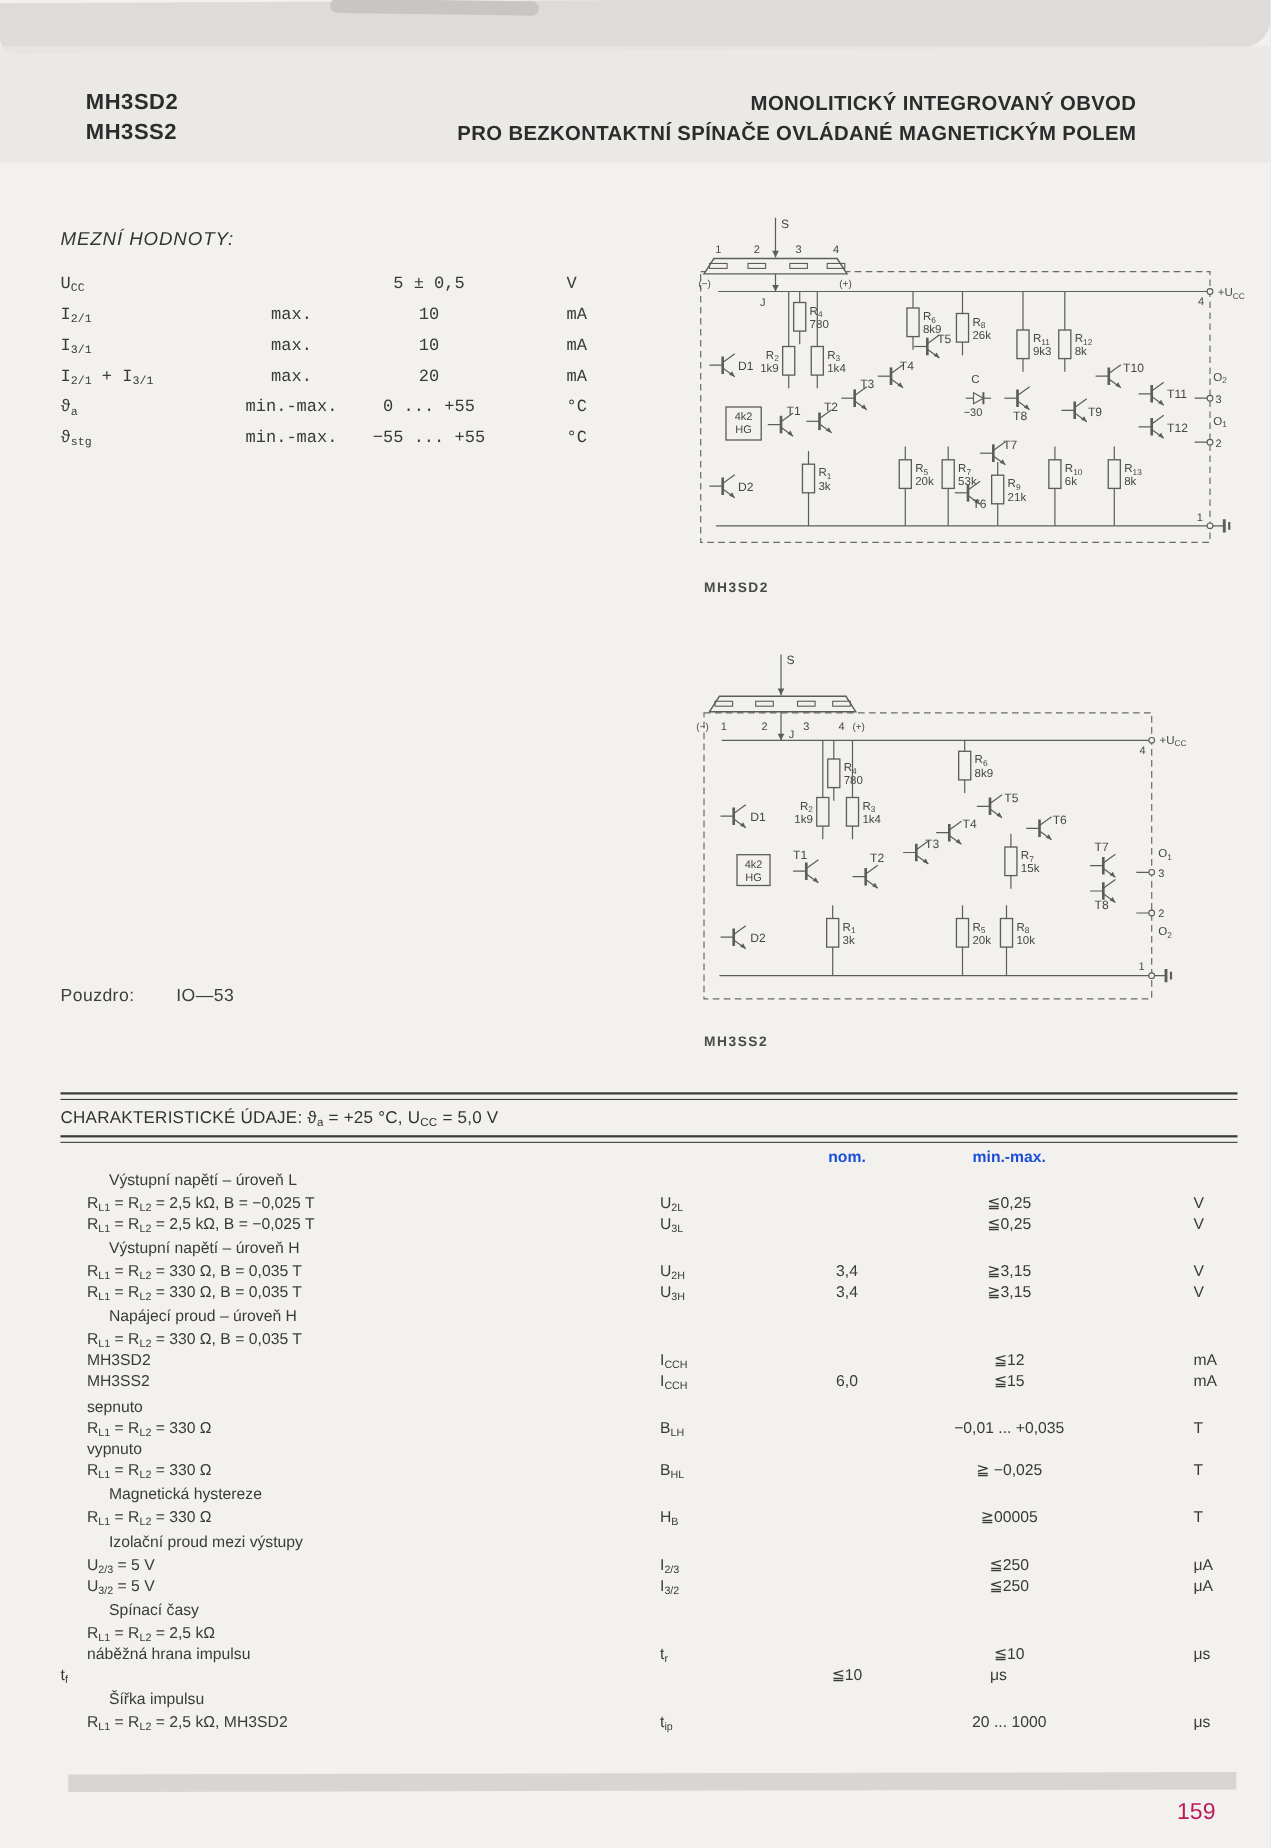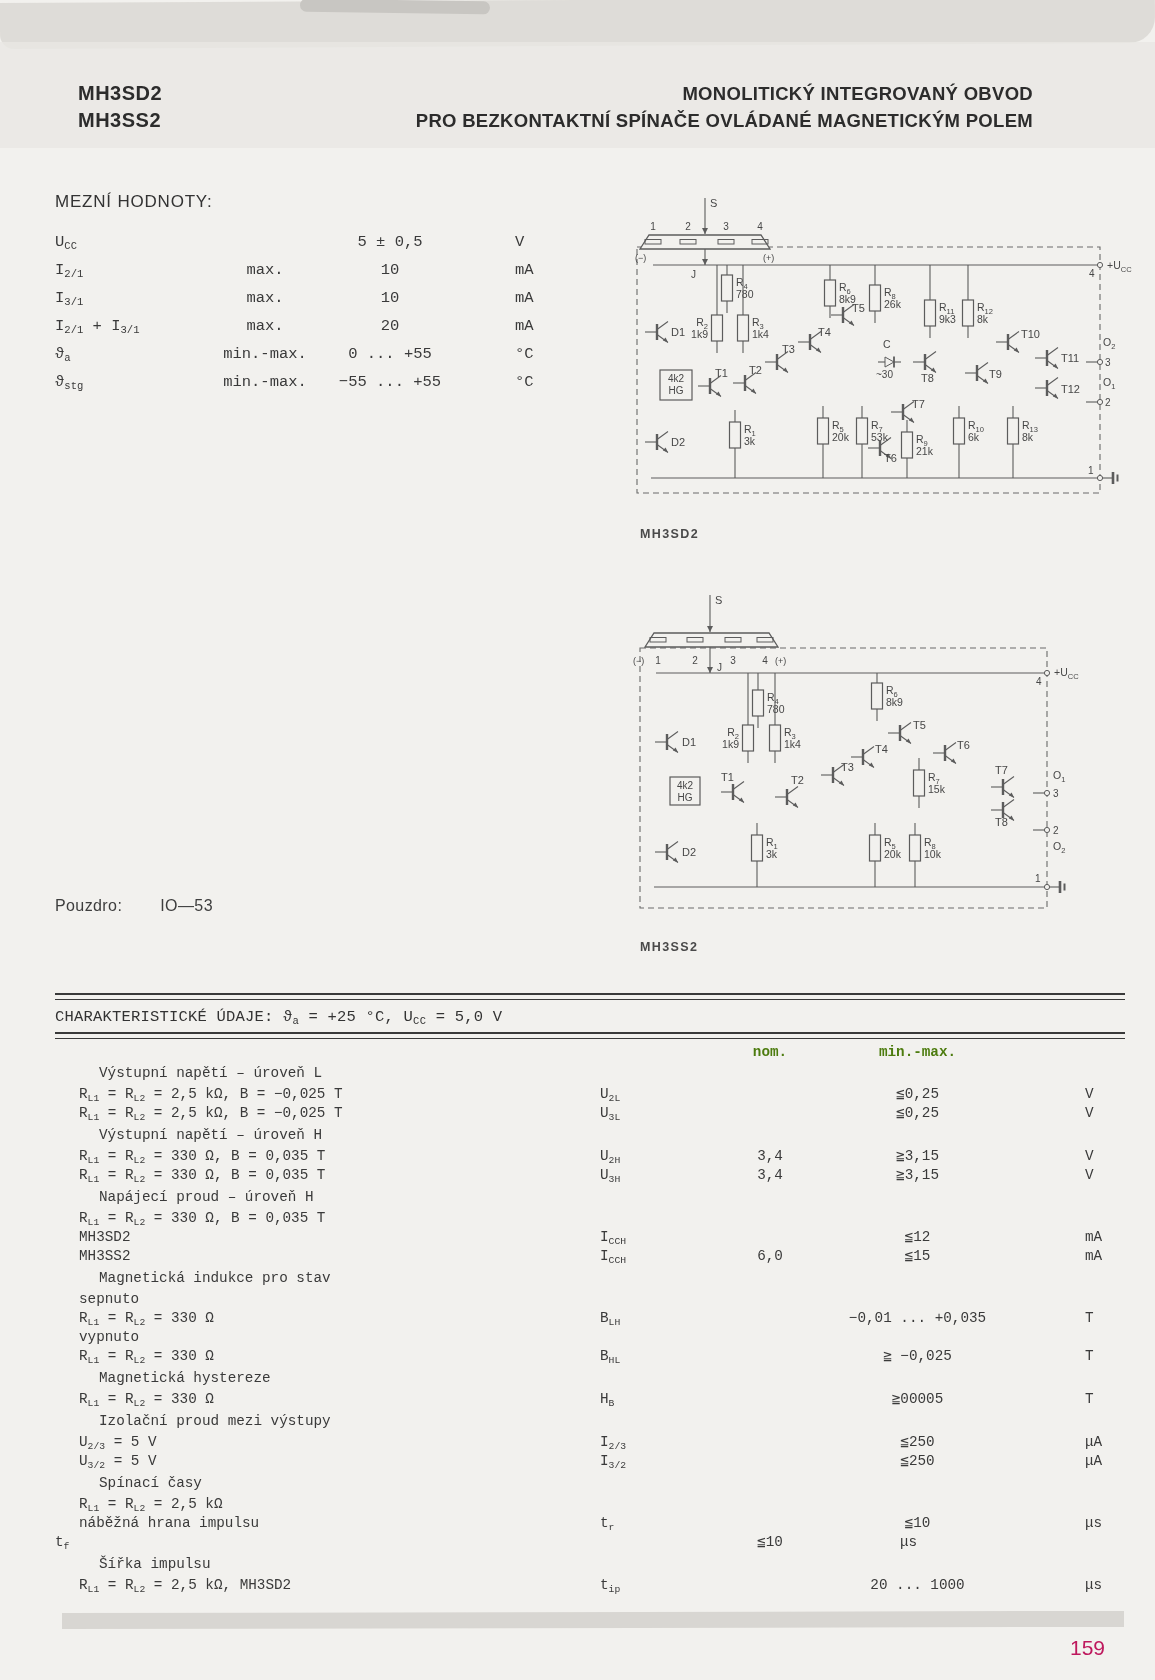--- a/index.html
+++ b/index.html
@@ -8,37 +8,37 @@
   
   .band-a{position:absolute;left:0;top:0;width:1155px;height:46px;background:#dad8d4;border-radius:0 0 26px 14px;transform:rotate(-.3deg);opacity:.85;}
   .band-b{position:absolute;left:0;top:42px;width:1155px;height:106px;background:#e9e7e3;opacity:.8;}
   .band-c{position:absolute;left:300px;top:0;width:190px;height:13px;background:#c8c6c2;border-radius:7px;transform:rotate(.8deg);}
   .band-bottom{position:absolute;left:62px;top:1612px;width:1062px;height:16px;background:#d8d6d2;transform:rotate(-.12deg);}
   
   .partnos{position:absolute;left:78px;top:80px;font-size:20px;font-weight:bold;color:#2c2c2c;line-height:27px;letter-spacing:.5px;}
   .title{position:absolute;right:122px;top:80px;text-align:right;font-size:18.5px;font-weight:bold;color:#2c2c2c;line-height:27px;letter-spacing:.3px;}
   
   .limits{position:absolute;left:55px;top:192px;width:530px;}
-  .limits-head{font-size:17px;letter-spacing:.8px;margin:0 0 16px;color:#333;}
+  .limits-head{font-size:17px;letter-spacing:.8px;margin:16px 0 16px;color:#333;font-style:italic;}
   .lim-row{display:grid;grid-template-columns:165px 90px 160px 90px;height:28px;align-items:center;font-size:15.5px;color:#3a3a3a;font-family:Liberation Mono, monospace;}
   .lim-qual{text-align:center;}
   .lim-val{text-align:center;}
   .lim-unit{padding-left:45px;}
   sub{font-size:.68em;vertical-align:-.28em;line-height:0;}
   
   .schem{position:absolute;}
   .schem svg text{font-family:"Liberation Sans","DejaVu Sans",sans-serif;}
   .schem-caption{position:absolute;font-size:12.5px;font-weight:600;letter-spacing:1.4px;color:#4a4a4a;}
   .pouzdro{position:absolute;left:55px;top:897px;font-size:16px;color:#3e3e3e;letter-spacing:.4px;}
   .pouzdro .v{margin-left:38px;}
   
-  .ctable{position:absolute;left:55px;top:993px;width:1070px;font-family:Liberation Mono, monospace;}
+  .ctable{position:absolute;left:55px;top:993px;width:1070px;}
   .rule{border-top:2.5px solid #3a3a3a;border-bottom:1px solid #3a3a3a;height:4px;}
   .ct-head{font-size:15.5px;color:#333;padding:8px 0 6px;letter-spacing:.2px;}
-  .ct-cols{display:grid;grid-template-columns:545px 115px 110px 185px 115px;font-weight:bold;font-size:14.3px;padding:5px 0 0;color:#4d7c0f;}
+  .ct-cols{display:grid;grid-template-columns:545px 115px 110px 185px 115px;font-weight:bold;font-size:14.3px;padding:5px 0 0;color:#1d4ed8;}
   .ct-cols .nom,.ct-cols .mm{text-align:center;}
   .grp{margin-top:5px;}
   .grp-title{font-size:14.3px;height:19px;padding-left:2px;color:#3a3a3a;margin-left:42px;}
   .crow{display:grid;grid-template-columns:545px 115px 110px 185px 115px;height:19px;font-size:14.3px;align-items:center;color:#3a3a3a;}
   .crow .desc{padding-left:24px;}
   .crow .nom,.crow .mm{text-align:center;}
   .crow .unit{padding-left:75px;}
   .pageno{position:absolute;right:50px;top:1636px;font-size:21px;color:#be185d;}
 </style>
 </head>
@@ -509,21 +509,20 @@
           </div>
           <div class="crow">
             <div class="desc">MH3SS2</div>
             <div class="sym">I<sub>CCH</sub></div>
             <div class="nom">6,0</div>
             <div class="mm">≦15</div>
             <div class="unit">mA</div>
           </div>
         </div>
         <div class="grp">
-          <div class="grp-title">Magnetická indukce pro stav</div>
           <div class="crow">
             <div class="desc">sepnuto</div>
             <div class="sym"></div>
             <div class="nom"></div>
             <div class="mm"></div>
             <div class="unit"></div>
           </div>
           <div class="crow">
             <div class="desc">R<sub>L1</sub> = R<sub>L2</sub> = 330 Ω</div>
             <div class="sym">B<sub>LH</sub></div>

